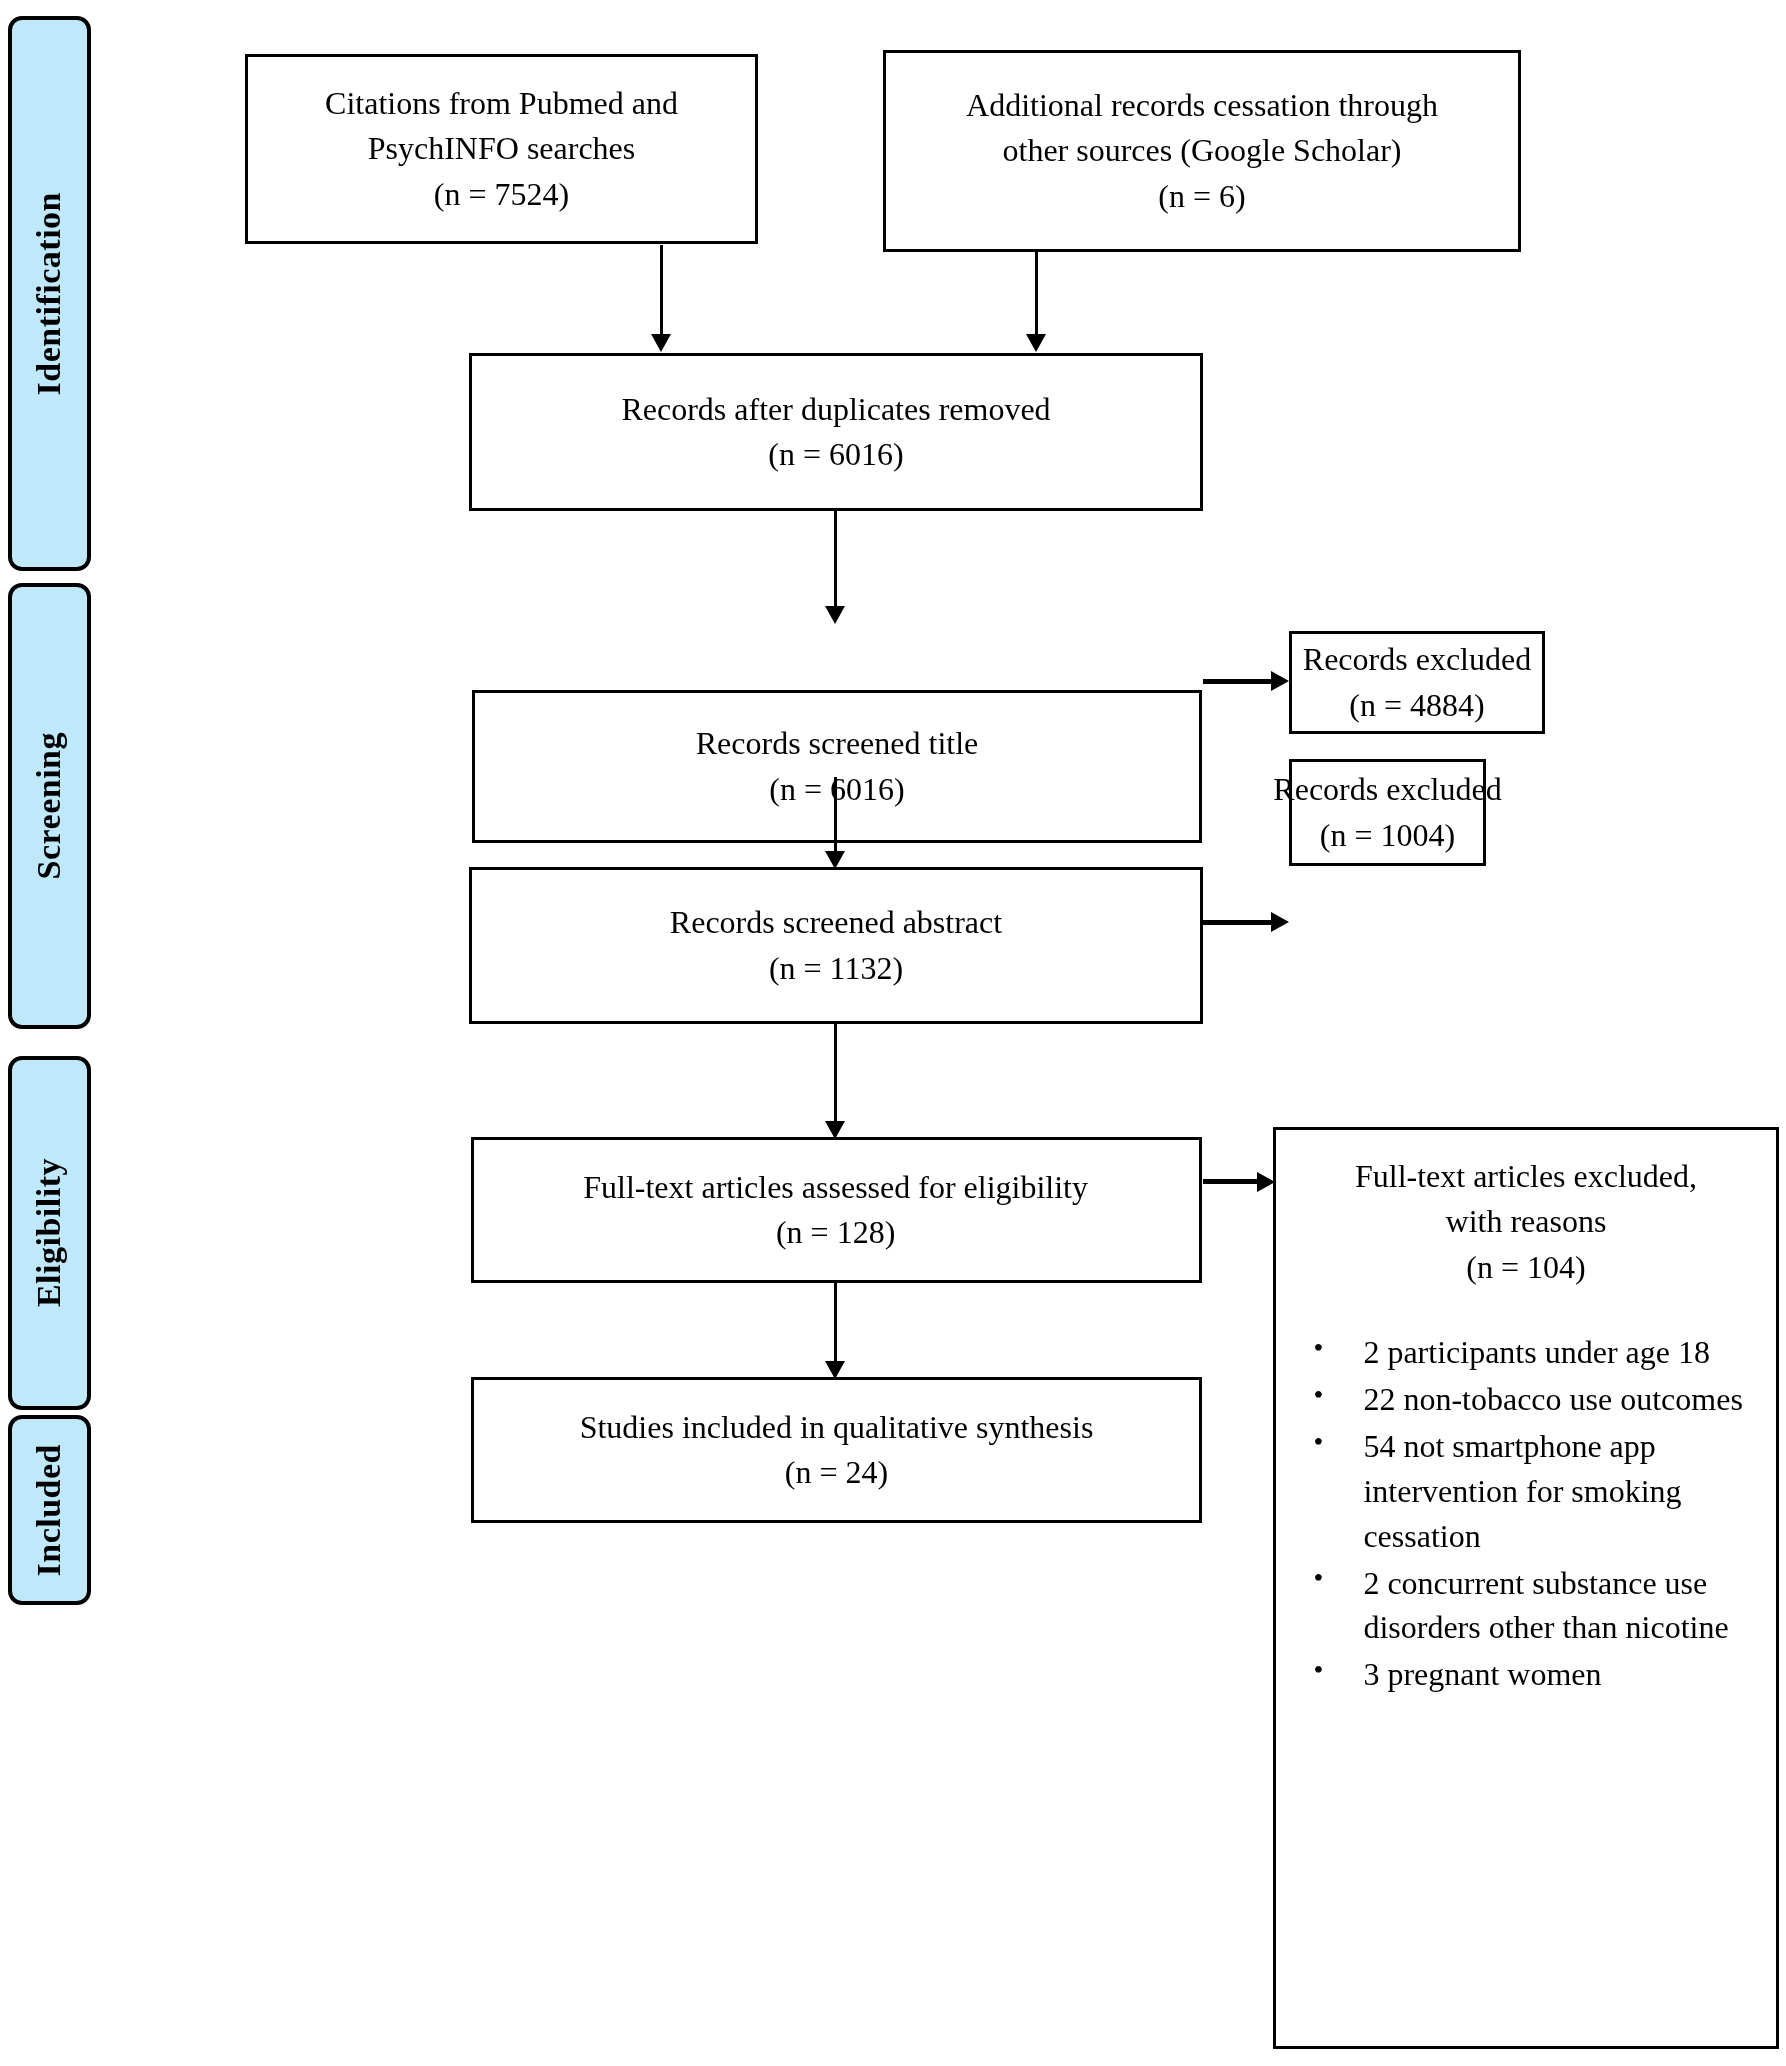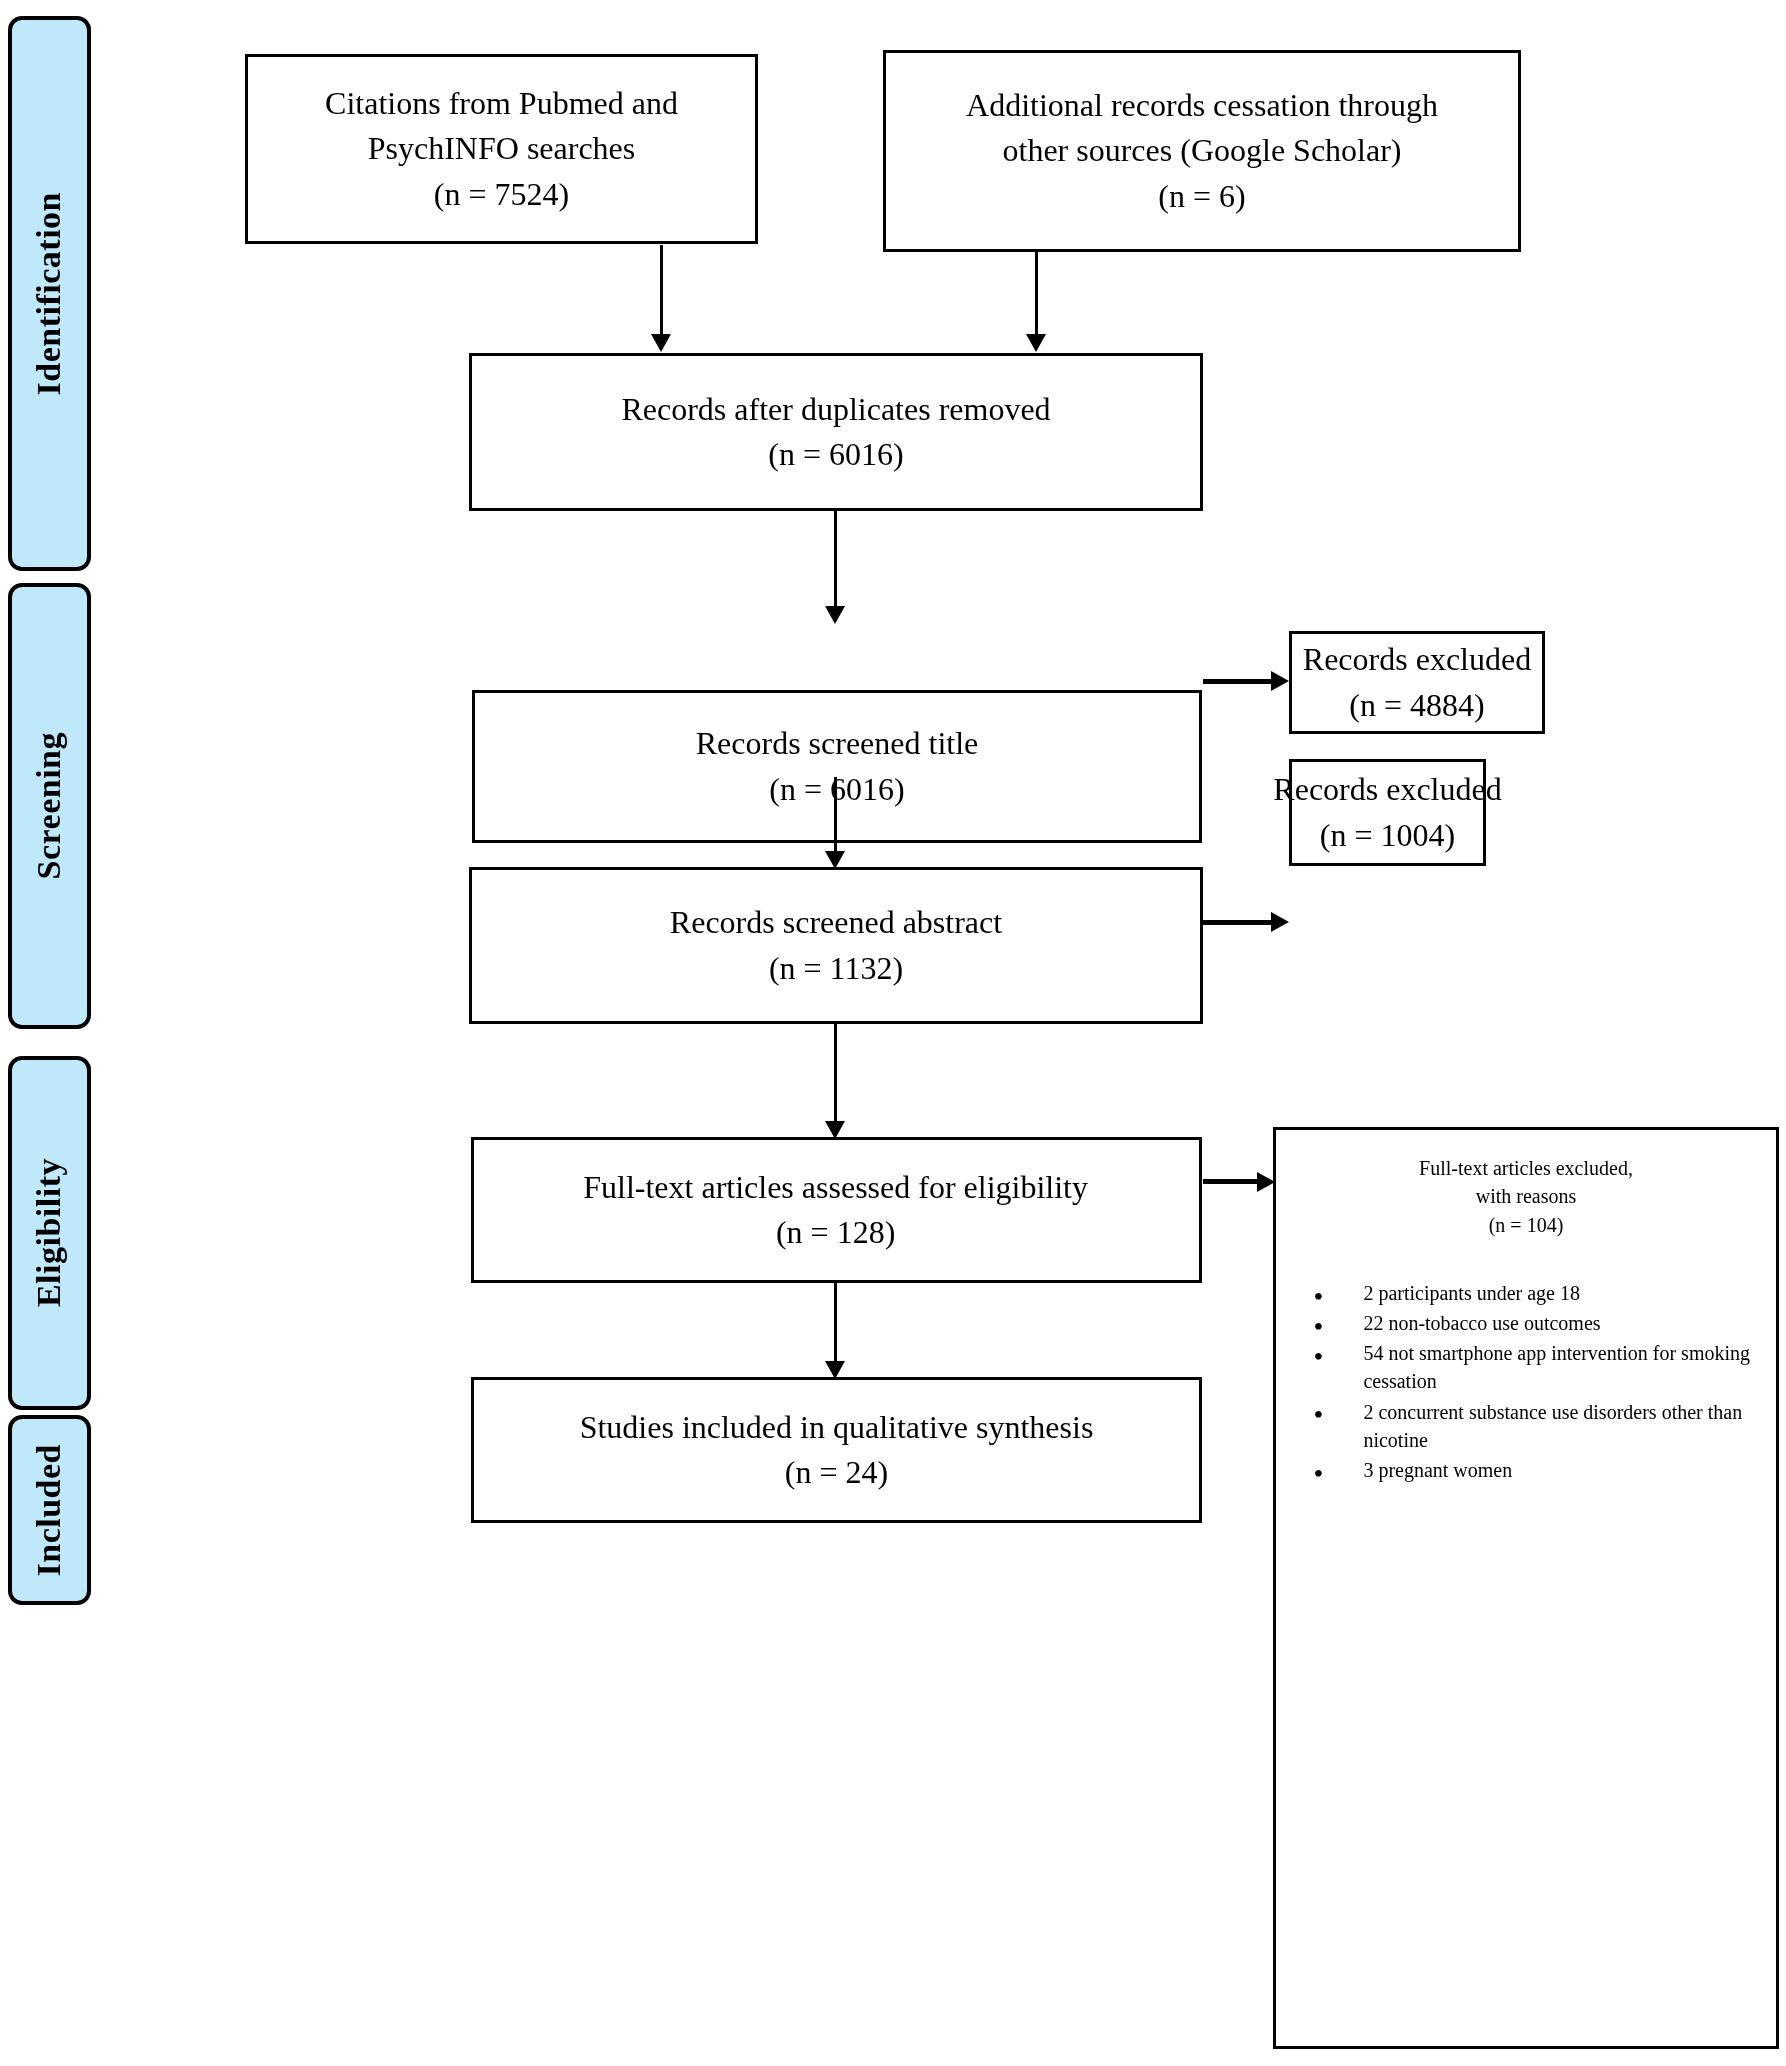--- a/index.html
+++ b/index.html
@@ -56,21 +56,21 @@
   }
   .flow-box .line { display: block; white-space: nowrap; }
 
   
   .reasons-panel {
     position: absolute;
     background: #ffffff;
     border: 3.3px solid #000000;
     box-sizing: border-box;
     color: #000000;
-    font-size: 20px;
+    font-size: 32px;
     line-height: 1.42;
     padding: 14px 5.4px 5.4px 5.4px;
     display: flex;
     flex-direction: column;
   }
   .reasons-head {
     text-align: center;
     padding-top: 9.8px;
   }
   .reasons-head .line { display: block; }

